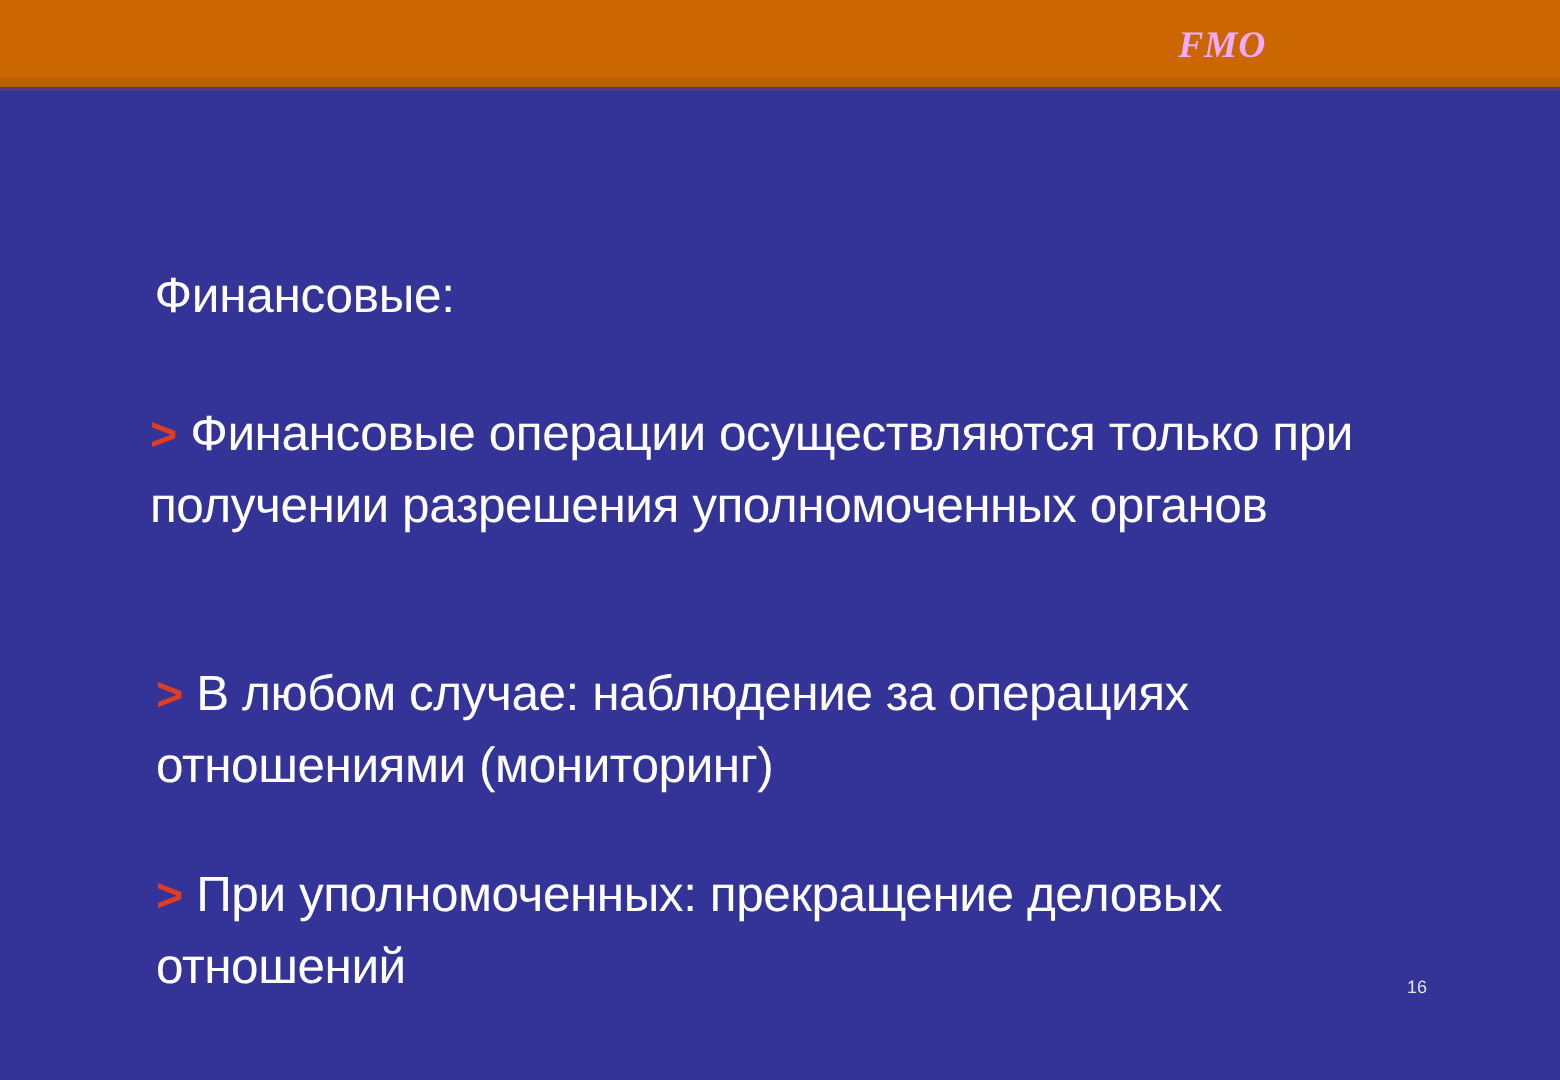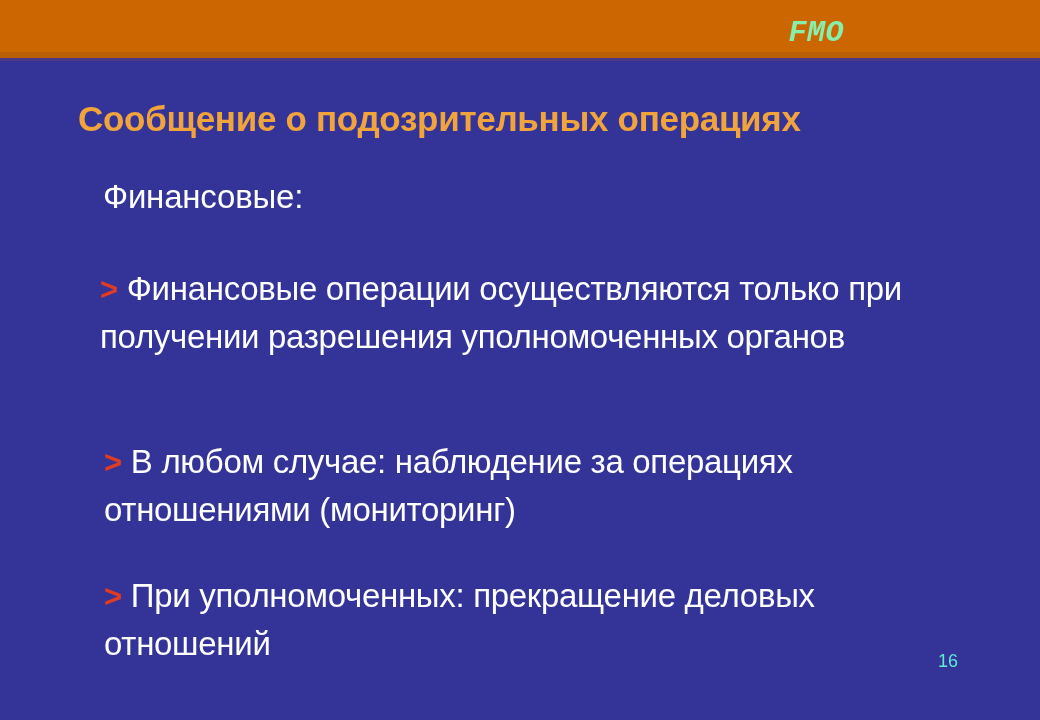--- a/index.html
+++ b/index.html
@@ -46,26 +46,26 @@
     top: 58px;
     width: 1040px;
     height: 3px;
     background: #4a3a86;
   }
 
   .brand-logo {
     position: absolute;
     right: 196px;
     top: 18px;
-    font-family: Liberation Mono, monospace;
+    font-family: Liberation Serif, serif;
     font-weight: bold;
     font-style: italic;
-    font-size: 30px;
+    font-size: 25px;
     letter-spacing: 0.5px;
-    color: #86efac;
+    color: #f0abfc;
     line-height: 1;
   }
 
   
   .slide-title {
     position: absolute;
     left: 78px;
     top: 100px;
     width: 900px;
     font-size: 35px;
@@ -142,38 +142,37 @@
     letter-spacing: -0.5px;
     white-space: nowrap;
   }
   .wm-my { color: #ffffff; }
   .wm-shared { color: #b9bedd; }
 
   .slide-number {
     position: absolute;
     left: 938px;
     top: 652px;
-    font-size: 18px;
-    color: #5eead4;
+    font-size: 12px;
+    color: #e5e5e5;
     line-height: 1;
     z-index: 1;
   }
 </style>
 </head>
 <body>
 
 <div class="slide">
 
   <div class="header-band"></div>
   <div class="header-band-shadow"></div>
   <div class="header-underline"></div>
 
   <div class="brand-logo">FMO</div>
 
-  <div class="slide-title">Сообщение о подозрительных операциях</div>
 
   <div class="body-area">
 
     <div class="lead-line">Финансовые:</div>
 
     <div class="bullet-block b1">
       <span class="bullet-marker">&gt;</span><span class="bullet-text">Финансовые операции осуществляются только при получении разрешения уполномоченных органов</span>
     </div>
 
     <div class="bullet-block b2">

